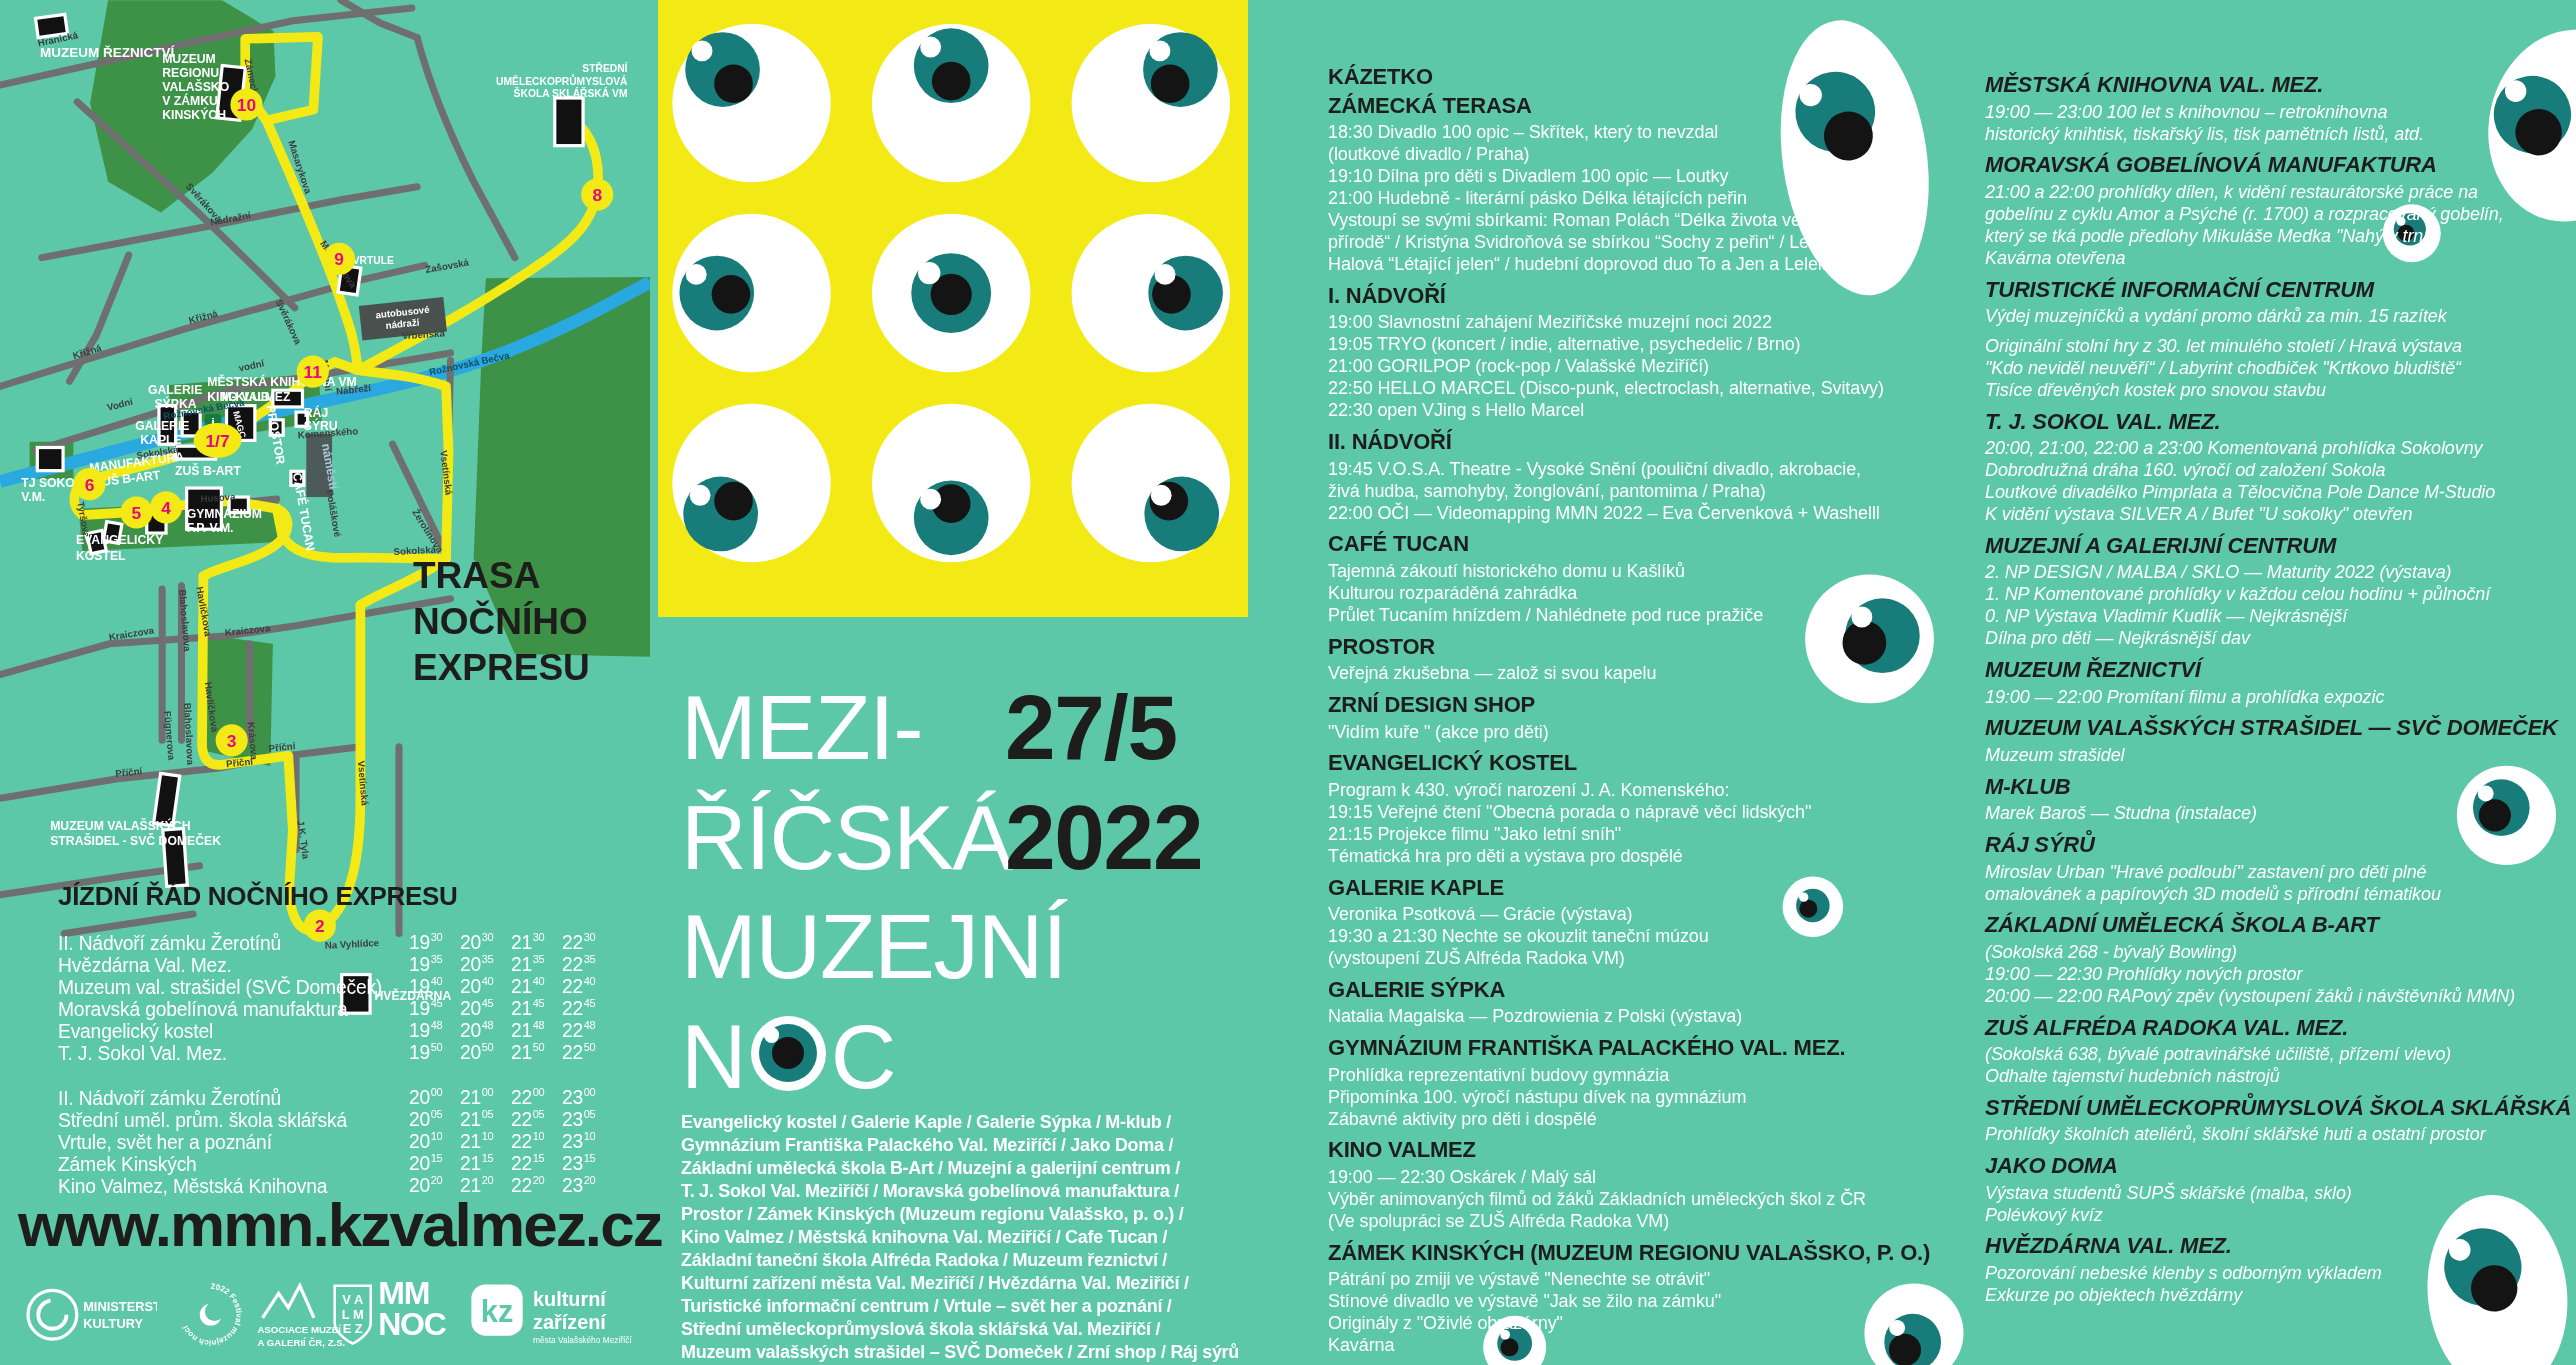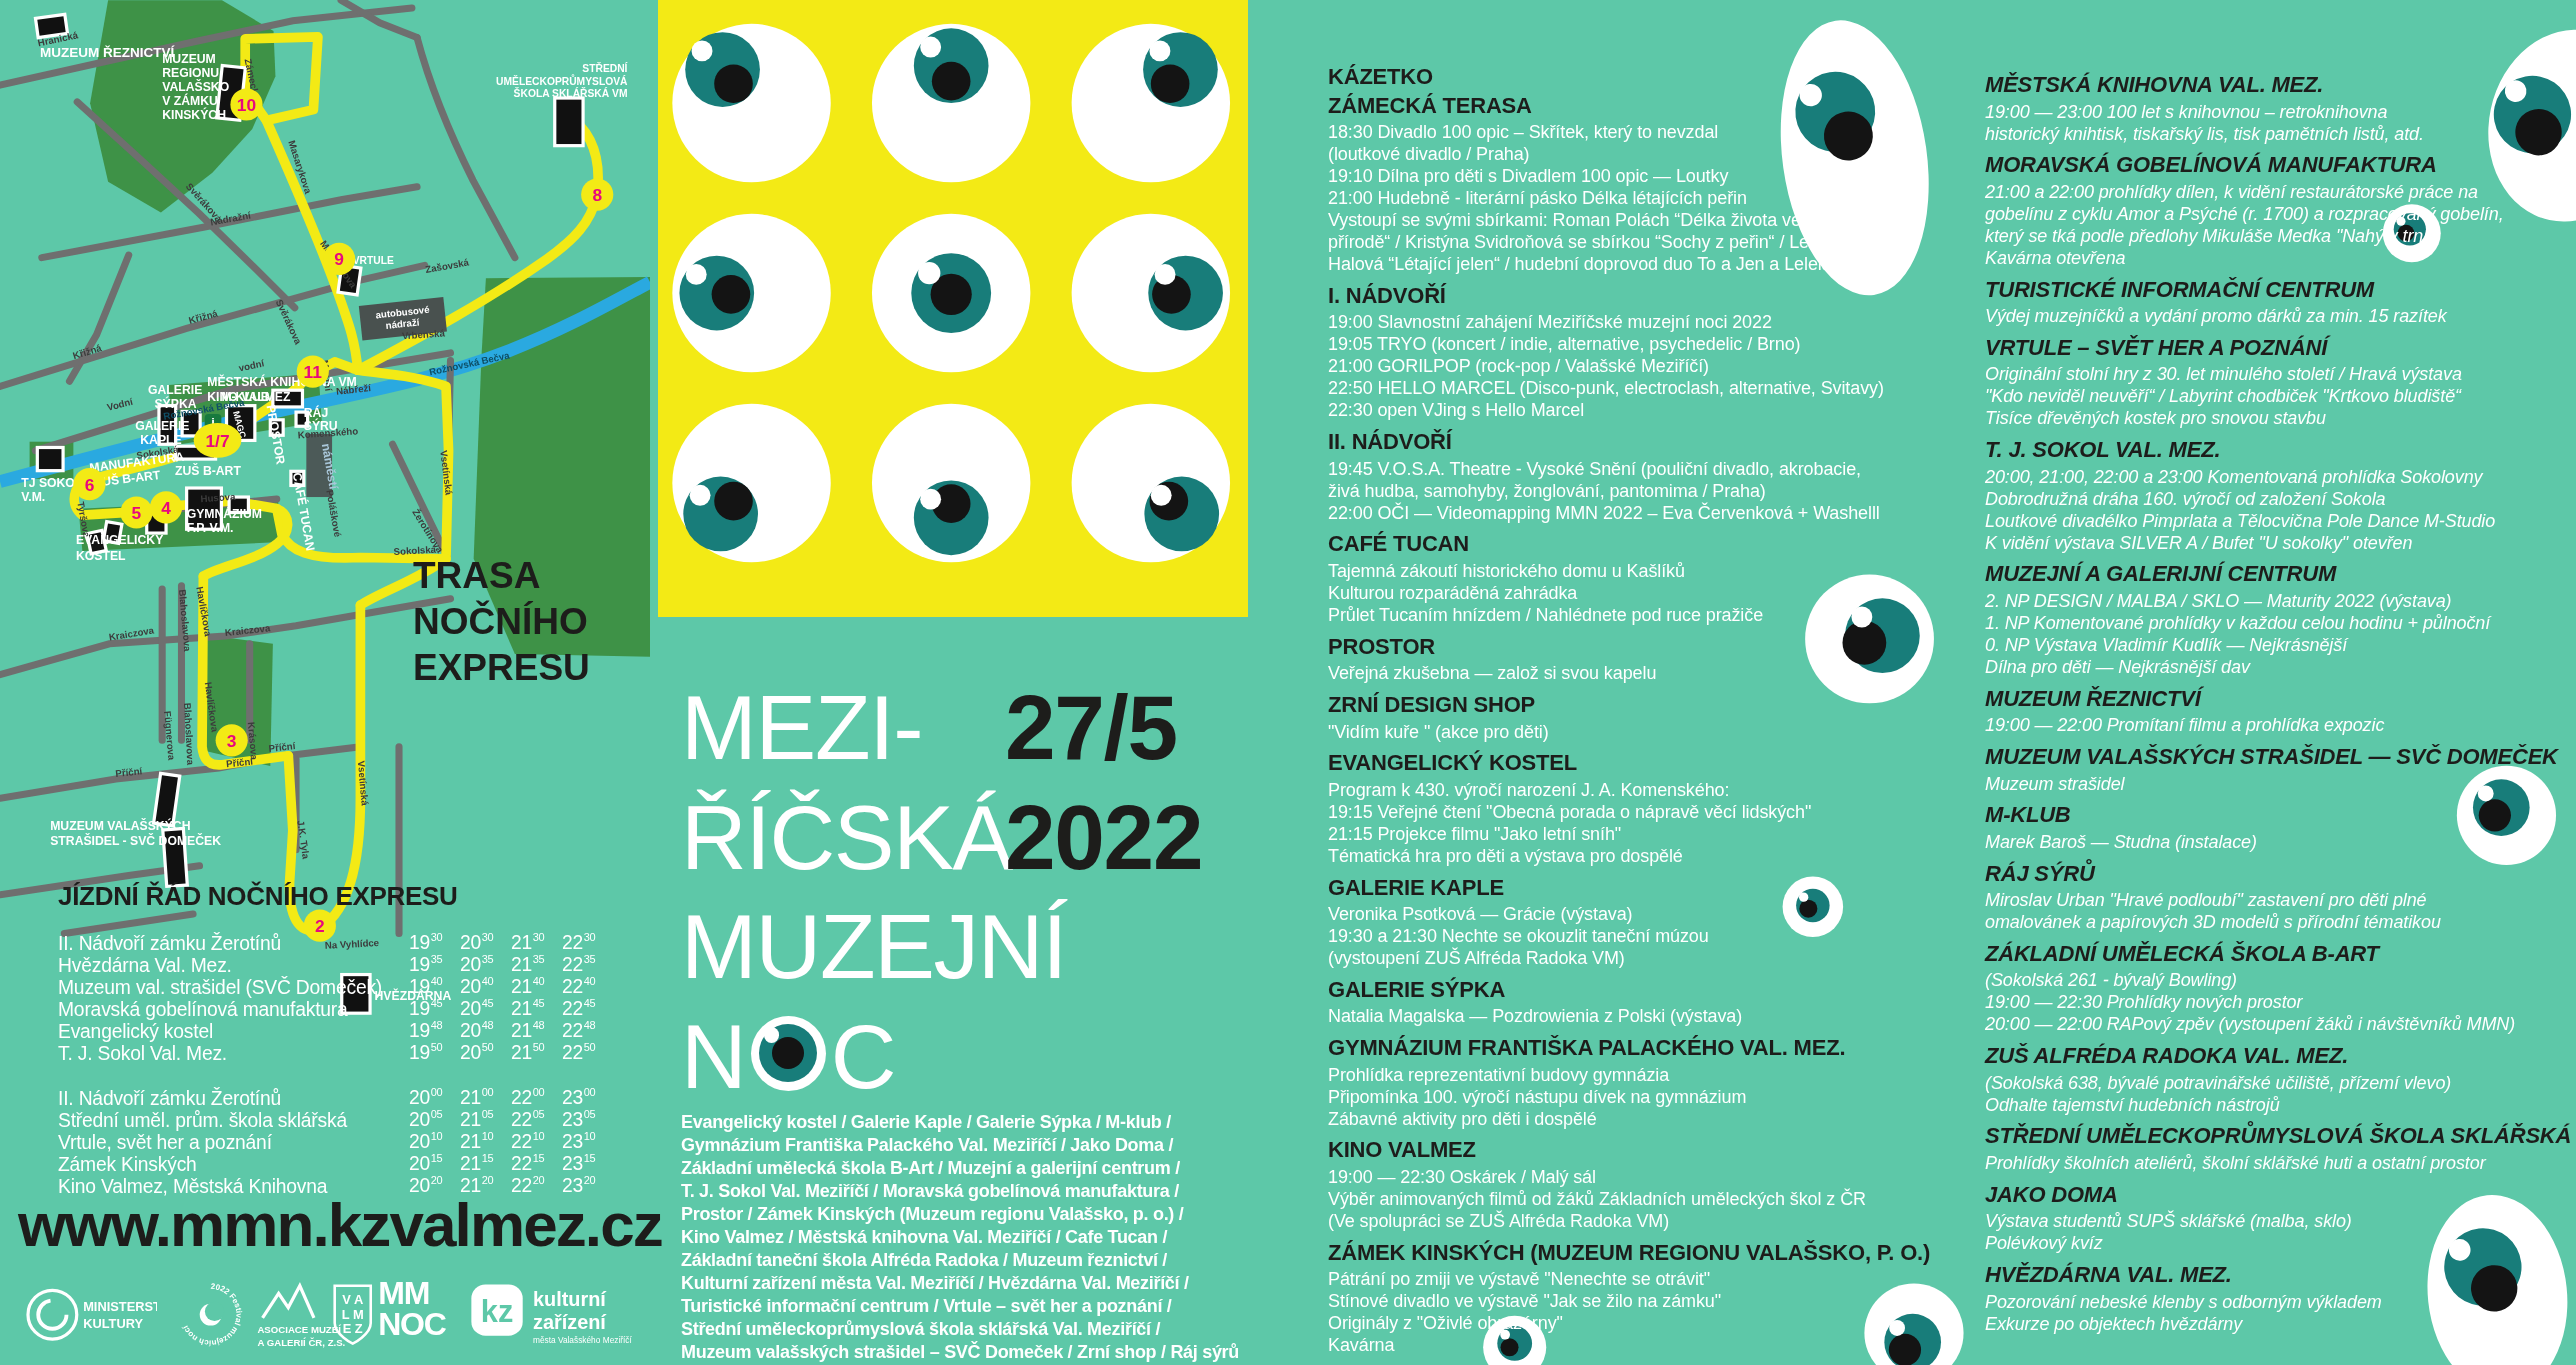--- a/index.html
+++ b/index.html
@@ -508,21 +508,20 @@
       <p>21:00 a 22:00 prohlídky dílen, k vidění restaurátorské práce na</p>
       <p>gobelínu z cyklu Amor a Psýché (r. 1700) a rozpracovaný gobelín,</p>
       <p>který se tká podle předlohy Mikuláše Medka "Nahý v trní"</p>
       <p>Kavárna otevřena</p>
     </div>
     <div class="prog-sec">
       <h3>TURISTICKÉ INFORMAČNÍ CENTRUM</h3>
       <p>Výdej muzejníčků a vydání promo dárků za min. 15 razítek</p>
     </div>
     <div class="prog-sec">
-      <h3>VRTULE – SVĚT HER A POZNÁNÍ</h3>
       <p>Originální stolní hry z 30. let minulého století / Hravá výstava</p>
       <p>"Kdo neviděl neuvěří“ / Labyrint chodbiček "Krtkovo bludiště“</p>
       <p>Tisíce dřevěných kostek pro snovou stavbu</p>
     </div>
     <div class="prog-sec">
       <h3>T. J. SOKOL VAL. MEZ.</h3>
       <p>20:00, 21:00, 22:00 a 23:00 Komentovaná prohlídka Sokolovny</p>
       <p>Dobrodružná dráha 160. výročí od založení Sokola</p>
       <p>Loutkové divadélko Pimprlata a Tělocvična Pole Dance M-Studio</p>
       <p>K vidění výstava SILVER A / Bufet "U sokolky" otevřen</p>
@@ -546,21 +545,21 @@
       <h3>M-KLUB</h3>
       <p>Marek Baroš — Studna (instalace)</p>
     </div>
     <div class="prog-sec">
       <h3>RÁJ SÝRŮ</h3>
       <p>Miroslav Urban "Hravé podloubí" zastavení pro děti plné</p>
       <p>omalovánek a papírových 3D modelů s přírodní tématikou</p>
     </div>
     <div class="prog-sec">
       <h3>ZÁKLADNÍ UMĚLECKÁ ŠKOLA B-ART</h3>
-      <p>(Sokolská 261 - bývalý Bowling)</p>
+      <p>(Sokolská 268 - bývalý Bowling)</p>
       <p>19:00 — 22:30 Prohlídky nových prostor</p>
       <p>20:00 — 22:00 RAPový zpěv (vystoupení žáků i návštěvníků MMN)</p>
     </div>
     <div class="prog-sec">
       <h3>ZUŠ ALFRÉDA RADOKA VAL. MEZ.</h3>
       <p>(Sokolská 638, bývalé potravinářské učiliště, přízemí vlevo)</p>
       <p>Odhalte tajemství hudebních nástrojů</p>
     </div>
     <div class="prog-sec">
       <h3>STŘEDNÍ UMĚLECKOPRŮMYSLOVÁ ŠKOLA SKLÁŘSKÁ</h3>

